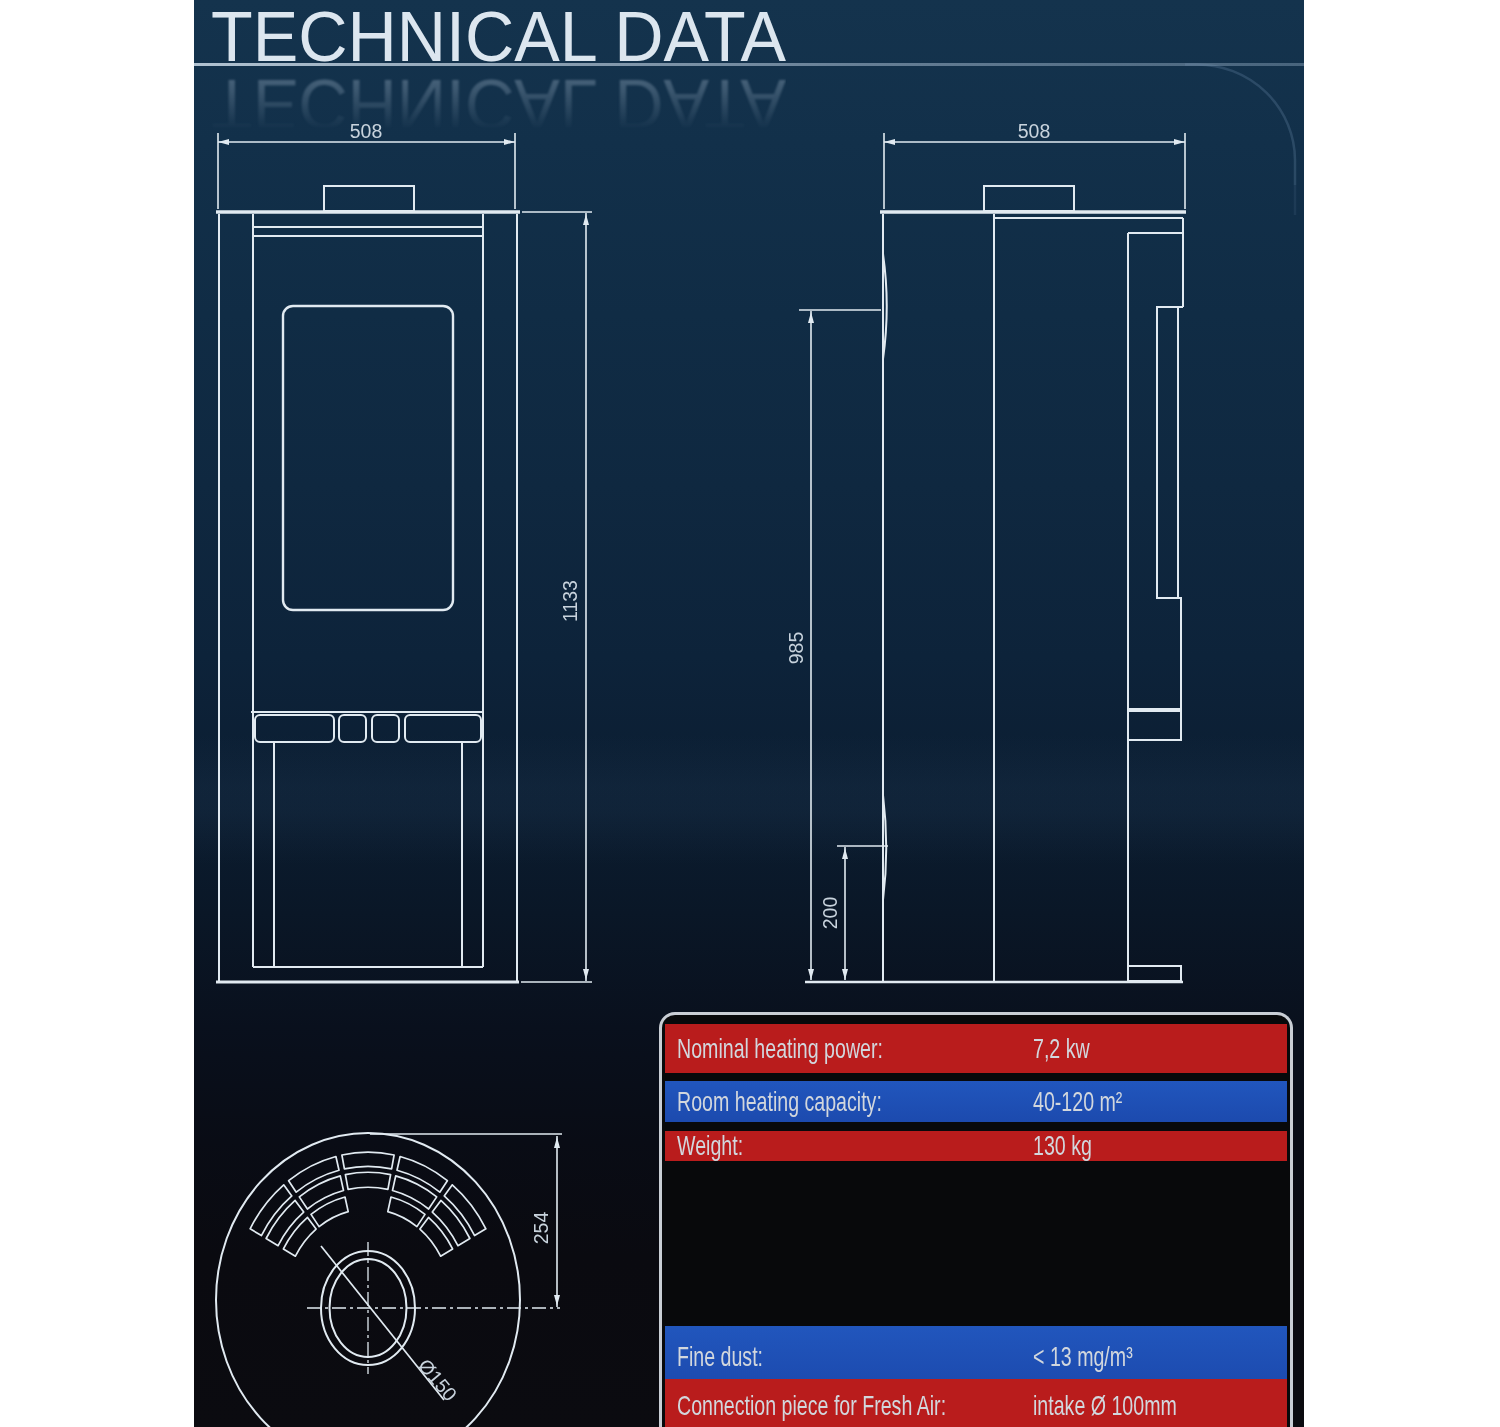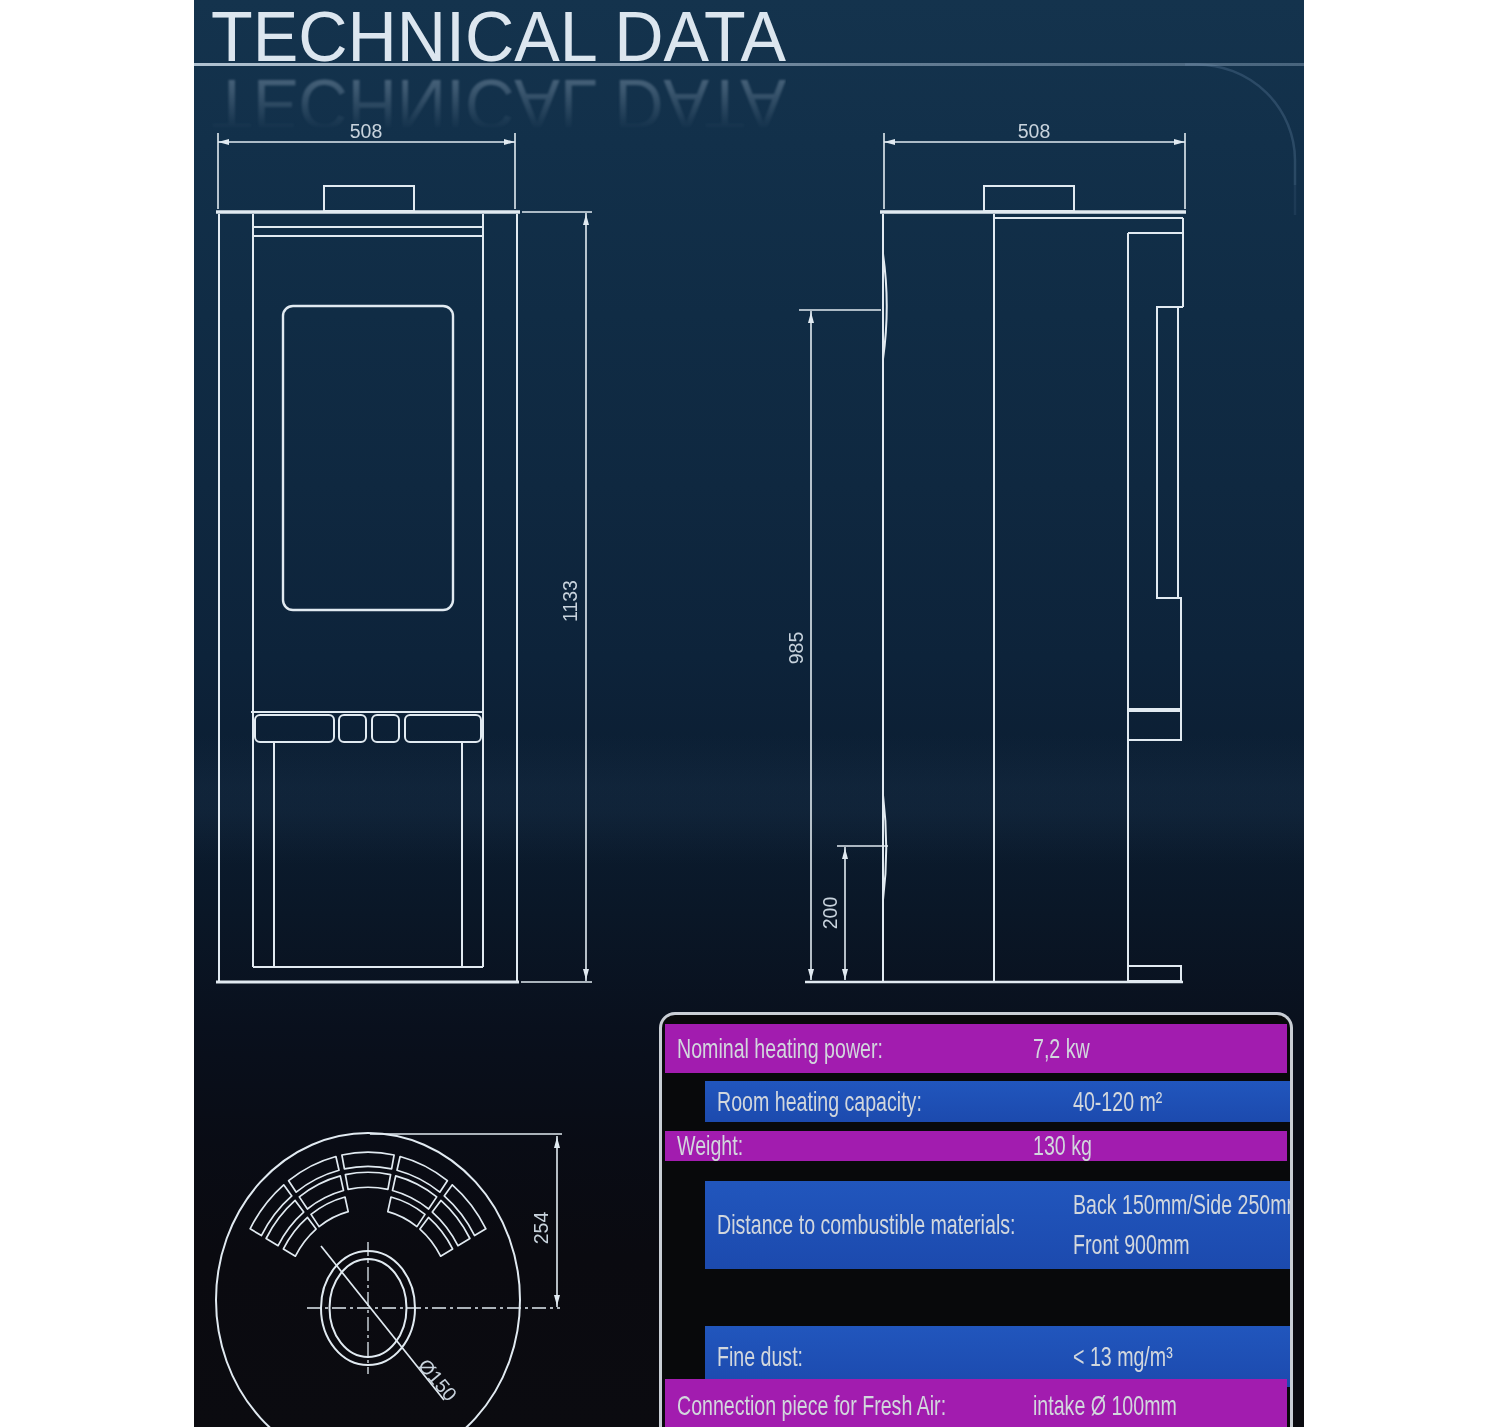--- a/index.html
+++ b/index.html
@@ -16,22 +16,22 @@
     transform-origin:left top; white-space:nowrap; filter:blur(1.3px);
     -webkit-mask-image:linear-gradient(180deg, transparent 18%, rgba(0,0,0,0.42) 88%);
     mask-image:linear-gradient(180deg, transparent 18%, rgba(0,0,0,0.42) 88%); }
   #underline { position:absolute; left:194px; top:63px; width:1110px; height:3px;
     background:linear-gradient(90deg, rgba(205,220,233,0.85), rgba(170,190,210,0.55) 60%, rgba(150,175,198,0.4)); }
   svg { position:absolute; left:0; top:0; }
   text { font-family:"Liberation Sans",sans-serif; }
   #dtable { opacity:0.999; position:absolute; left:659px; top:1012px; width:634px; height:418px; box-sizing:border-box;
     background:#08090b; border:3px solid #c9ced5; border-bottom:none; border-radius:16px 16px 0 0; overflow:hidden; }
   .row { position:absolute; left:3px; width:622px; color:#d2d7dd; font-size:28px; }
-  .dark { background:#a21caf;text-align:center; }
-  .blue { background:linear-gradient(180deg,#2156bd 0%, #1c4aae 100%);margin-left:40px; }
+  .dark { background:#b91c1c;text-align:center; }
+  .blue { background:linear-gradient(180deg,#2156bd 0%, #1c4aae 100%); }
   .lbl { position:absolute; left:12px; top:50%; transform:translateY(-50%) scaleX(0.70); transform-origin:left center; white-space:nowrap; }
   .val { position:absolute; left:368px; top:50%; transform:translateY(-50%) scaleX(0.70); transform-origin:left center; white-space:nowrap; }
 </style>
 </head>
 <body>
 
 <div id="content"></div>
 
 <div style="position:absolute; left:194px; top:735px; width:1110px; height:130px;
   background:linear-gradient(180deg, rgba(62,96,130,0) 0%, rgba(62,96,130,0.10) 40%, rgba(62,96,130,0.10) 60%, rgba(62,96,130,0) 100%);"></div>
@@ -217,24 +217,20 @@
   <div class="row blue" style="top:66px; height:41px;">
     <span class="lbl">Room heating capacity:</span>
       <span class="val">40-120 m²</span>
   </div>
 
   <div class="row dark" style="top:116px; height:30px;">
     <span class="lbl">Weight:</span>
       <span class="val">130 kg</span>
   </div>
 
-  <div class="row blue" style="top:166px; height:88px;">
-    <span class="lbl">Distance to combustible materials:</span>
-    <span class="val" style="line-height:40px;">Back 150mm/Side 250mm/<br>Front 900mm</span>
-  </div>
 
 
   <div class="row blue" style="top:311px; height:61px;">
     <span class="lbl">Fine dust:</span>
       <span class="val">&lt; 13 mg/m³</span>
   </div>
 
   <div class="row dark" style="top:364px; height:54px;">
     <span class="lbl">Connection piece for Fresh Air:</span>
       <span class="val">intake Ø 100mm</span>

